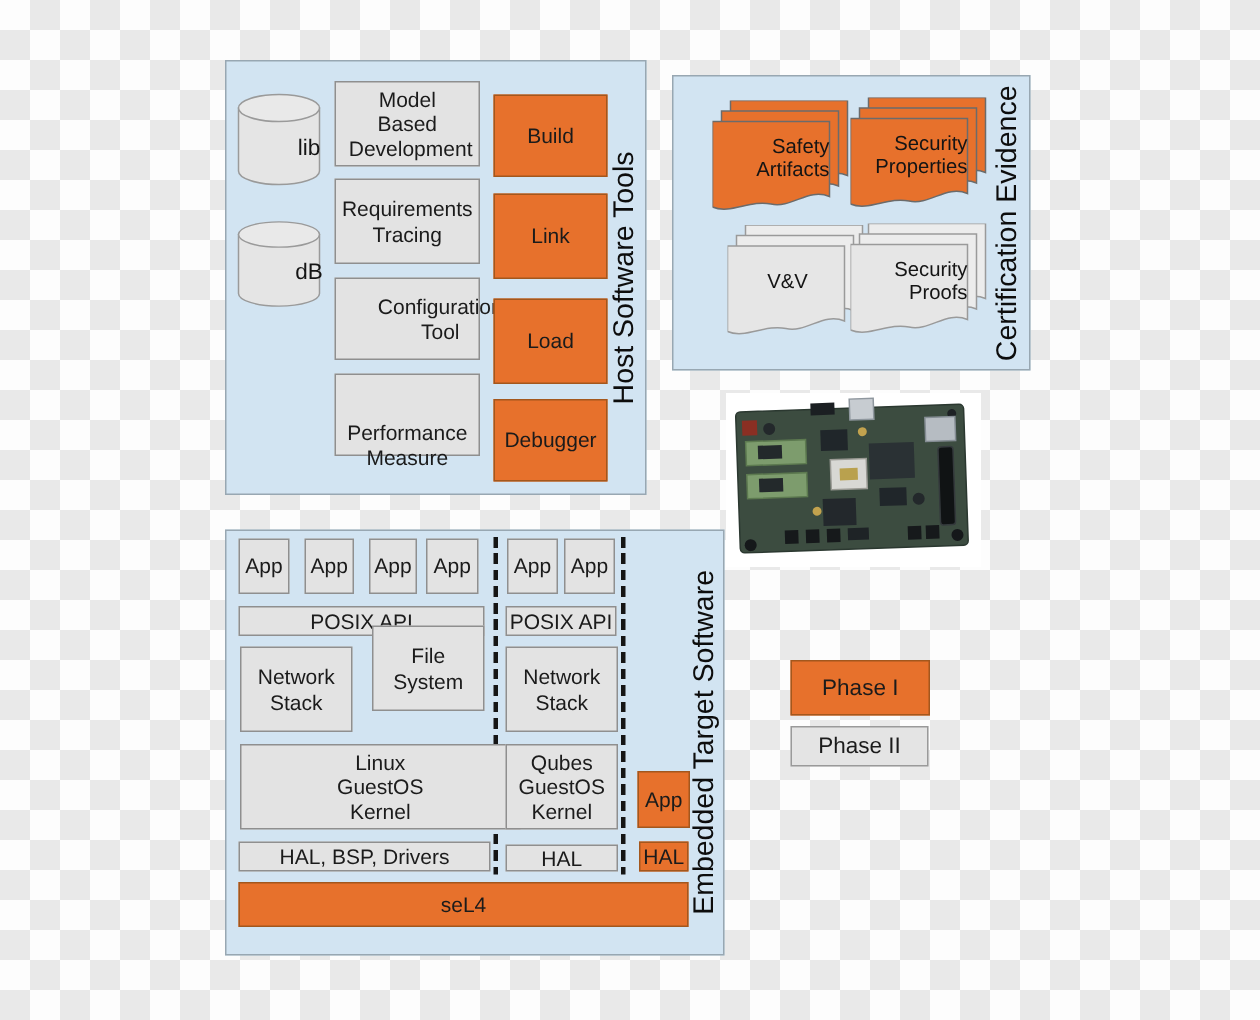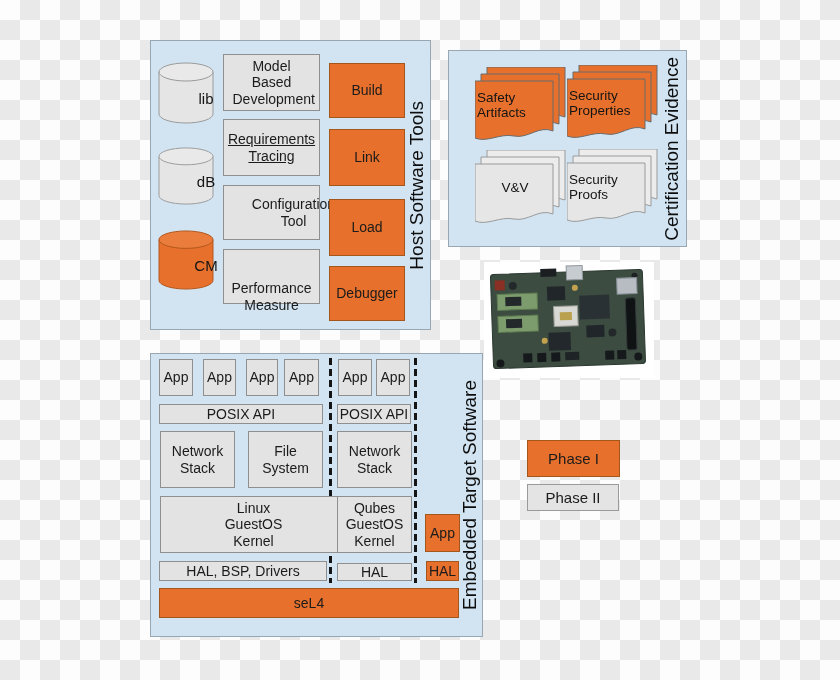--- a/index.html
+++ b/index.html
@@ -21,21 +21,21 @@
   .dash{position:absolute; width:3px;
         background:repeating-linear-gradient(to bottom, #151515 0 7px, transparent 7px 11px);}
   .cyl{position:absolute;}
   .cyl svg{display:block;}
   .cyl-label{position:absolute; left:0; right:0; top:12px; bottom:2px;
              display:flex; align-items:center; justify-content:center; font-size:15px;margin-left:40px;}
   .stack{position:absolute;}
   .stack svg{display:block;}
   .stack-label{position:absolute; left:2px; top:15px; width:76px; height:47px;
                display:flex; align-items:center; justify-content:center;
-               text-align:left; font-size:13.5px; line-height:1.1;}
+               text-align:right; font-size:13.5px; line-height:1.1;}
   .photo{position:absolute; background:#ffffff;}
 </style>
 </head>
 <body>
 
 <div class="stage">
 
   <div class="panel" style="left:150px; top:40px; width:281px; height:290px;">
 
     <div class="cyl" style="left:7px; top:21px; width:56px; height:62px;">
@@ -47,33 +47,26 @@
     </div>
 
     <div class="cyl" style="left:7px; top:106px; width:56px; height:58px;">
       <svg width="56" height="58" viewBox="0 0 56 62" preserveAspectRatio="none">
         <path d="M1,10 L1,52 A27,9 0 0 0 55,52 L55,10 Z" fill="#e5e5e5" stroke="#9a9a9a"></path>
         <ellipse cx="28" cy="10" rx="27" ry="9" fill="#e9e9e9" stroke="#9a9a9a"></ellipse>
       </svg>
       <div class="cyl-label">dB</div>
     </div>
 
-    <div class="cyl" style="left:7px; top:189px; width:56px; height:60px;">
-      <svg width="56" height="60" viewBox="0 0 56 62" preserveAspectRatio="none">
-        <path d="M1,10 L1,52 A27,9 0 0 0 55,52 L55,10 Z" fill="#e7712c" stroke="#b0561c"></path>
-        <ellipse cx="28" cy="10" rx="27" ry="9" fill="#ea7d3c" stroke="#b0561c"></ellipse>
-      </svg>
-      <div class="cyl-label">CM</div>
-    </div>
 
     <div class="gbox" style="left:72px; top:13px; width:97px; height:57px;">
       <span style="max-width:78px;">Model Based Development</span>
     </div>
     <div class="gbox" style="left:72px; top:78px; width:97px; height:57px;">
-      <span style="max-width:92px;text-decoration:underline;">Requirements Tracing</span>
+      <span style="max-width:92px;">Requirements Tracing</span>
     </div>
     <div class="gbox" style="left:72px; top:144px; width:97px; height:55px;">
       <span style="max-width:88px;margin-left:44px;">Configuration Tool</span>
     </div>
     <div class="gbox" style="left:72px; top:208px; width:97px; height:55px;">
       <span style="max-width:88px;margin-top:40px;">Performance Measure</span>
     </div>
 
     <div class="obox" style="left:178px; top:22px; width:76px; height:55px;">
       <span>Build</span>
@@ -106,21 +99,21 @@
 
     <div class="stack" style="left:118px; top:14px;">
       <svg width="92" height="78" viewBox="0 0 92 78">
         <path transform="translate(12,0)" d="M0,0 L78,0 L78,50 C64,44 53,58 39,55 C25,52 12,62 0,57 Z" fill="#e7712c" stroke="#6b6b6b"></path>
         <path transform="translate(6,7)" d="M0,0 L78,0 L78,50 C64,44 53,58 39,55 C25,52 12,62 0,57 Z" fill="#e7712c" stroke="#6b6b6b"></path>
         <path transform="translate(0,14)" d="M0,0 L78,0 L78,50 C64,44 53,58 39,55 C25,52 12,62 0,57 Z" fill="#e7712c" stroke="#6b6b6b"></path>
       </svg>
       <div class="stack-label">Security Properties</div>
     </div>
 
-    <div class="stack" style="left:26px; top:99px;">
+    <div class="stack" style="left:36px; top:99px;">
       <svg width="92" height="78" viewBox="0 0 92 78">
         <path transform="translate(12,0)" d="M0,0 L78,0 L78,50 C64,44 53,58 39,55 C25,52 12,62 0,57 Z" fill="#ececec" stroke="#9a9a9a"></path>
         <path transform="translate(6,7)" d="M0,0 L78,0 L78,50 C64,44 53,58 39,55 C25,52 12,62 0,57 Z" fill="#ececec" stroke="#9a9a9a"></path>
         <path transform="translate(0,14)" d="M0,0 L78,0 L78,50 C64,44 53,58 39,55 C25,52 12,62 0,57 Z" fill="#e6e6e6" stroke="#9a9a9a"></path>
       </svg>
       <div class="stack-label">V&amp;V</div>
     </div>
 
     <div class="stack" style="left:118px; top:98px;">
       <svg width="92" height="78" viewBox="0 0 92 78">
@@ -201,21 +194,21 @@
     <div class="gbox" style="left:8px; top:50px; width:164px; height:20px;">
       <span>POSIX API</span>
     </div>
     <div class="gbox" style="left:186px; top:50px; width:74px; height:20px;">
       <span>POSIX API</span>
     </div>
 
     <div class="gbox" style="left:9px; top:77px; width:75px; height:57px;">
       <span style="max-width:60px;">Network Stack</span>
     </div>
-    <div class="gbox" style="left:97px; top:77px; width:75px; height:57px;">
+    <div class="gbox" style="left:97px; top:63px; width:75px; height:57px;">
       <span style="max-width:50px;">File System</span>
     </div>
     <div class="gbox" style="left:186px; top:77px; width:75px; height:57px;">
       <span style="max-width:60px;">Network Stack</span>
     </div>
 
     <div class="gbox" style="left:9px; top:142px; width:187px; height:57px;">
       <span style="max-width:80px;">Linux GuestOS Kernel</span>
     </div>
     <div class="gbox" style="left:186px; top:142px; width:75px; height:57px;">

